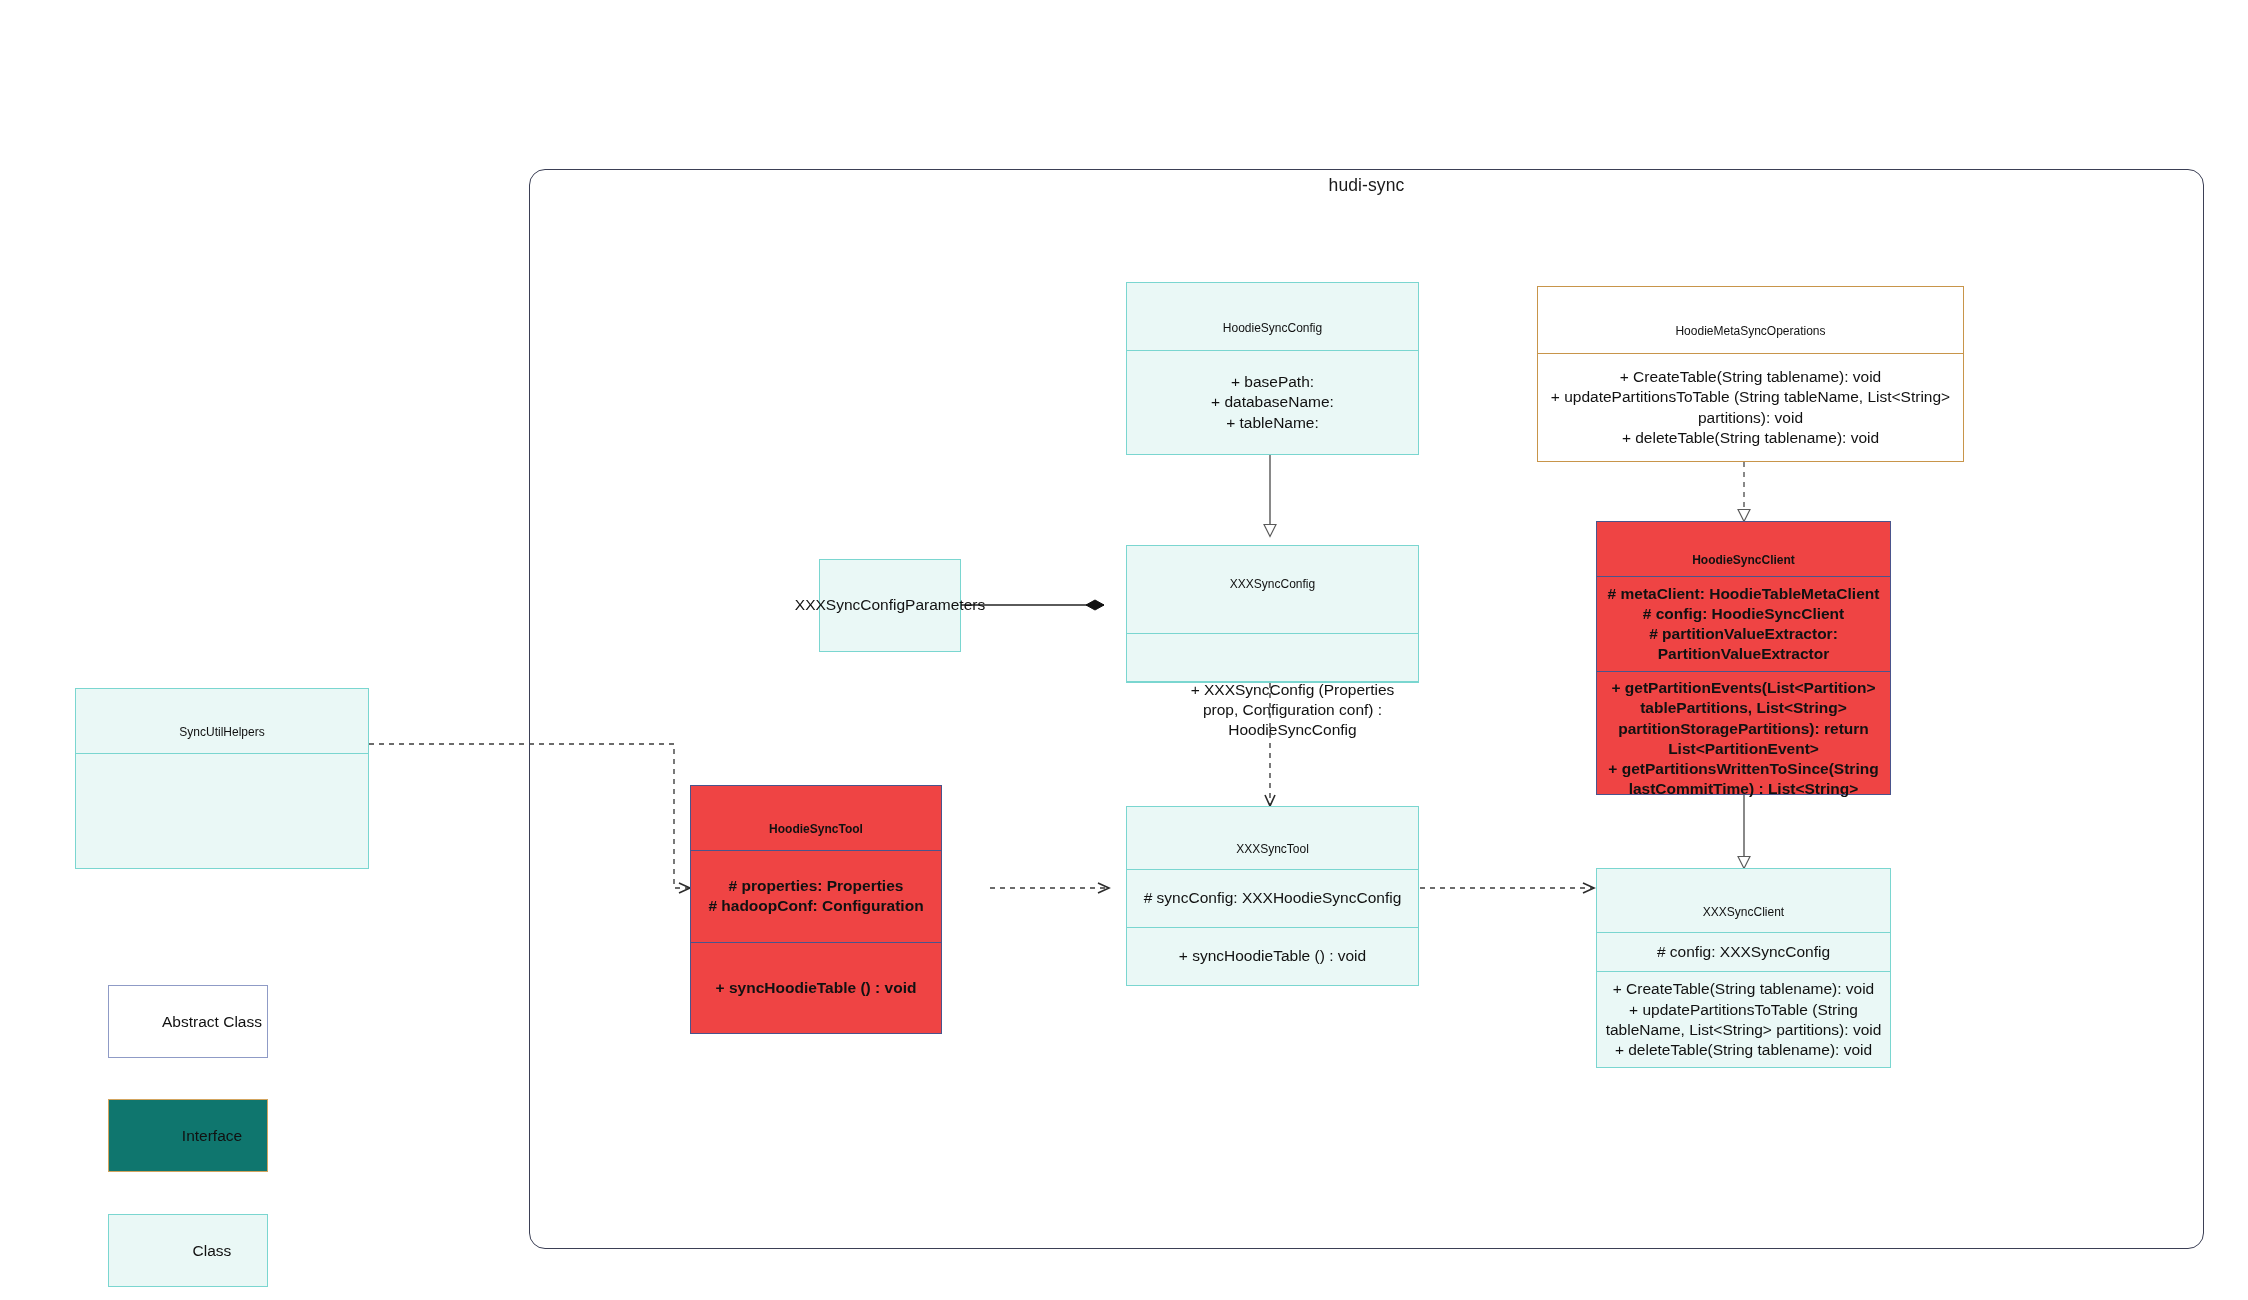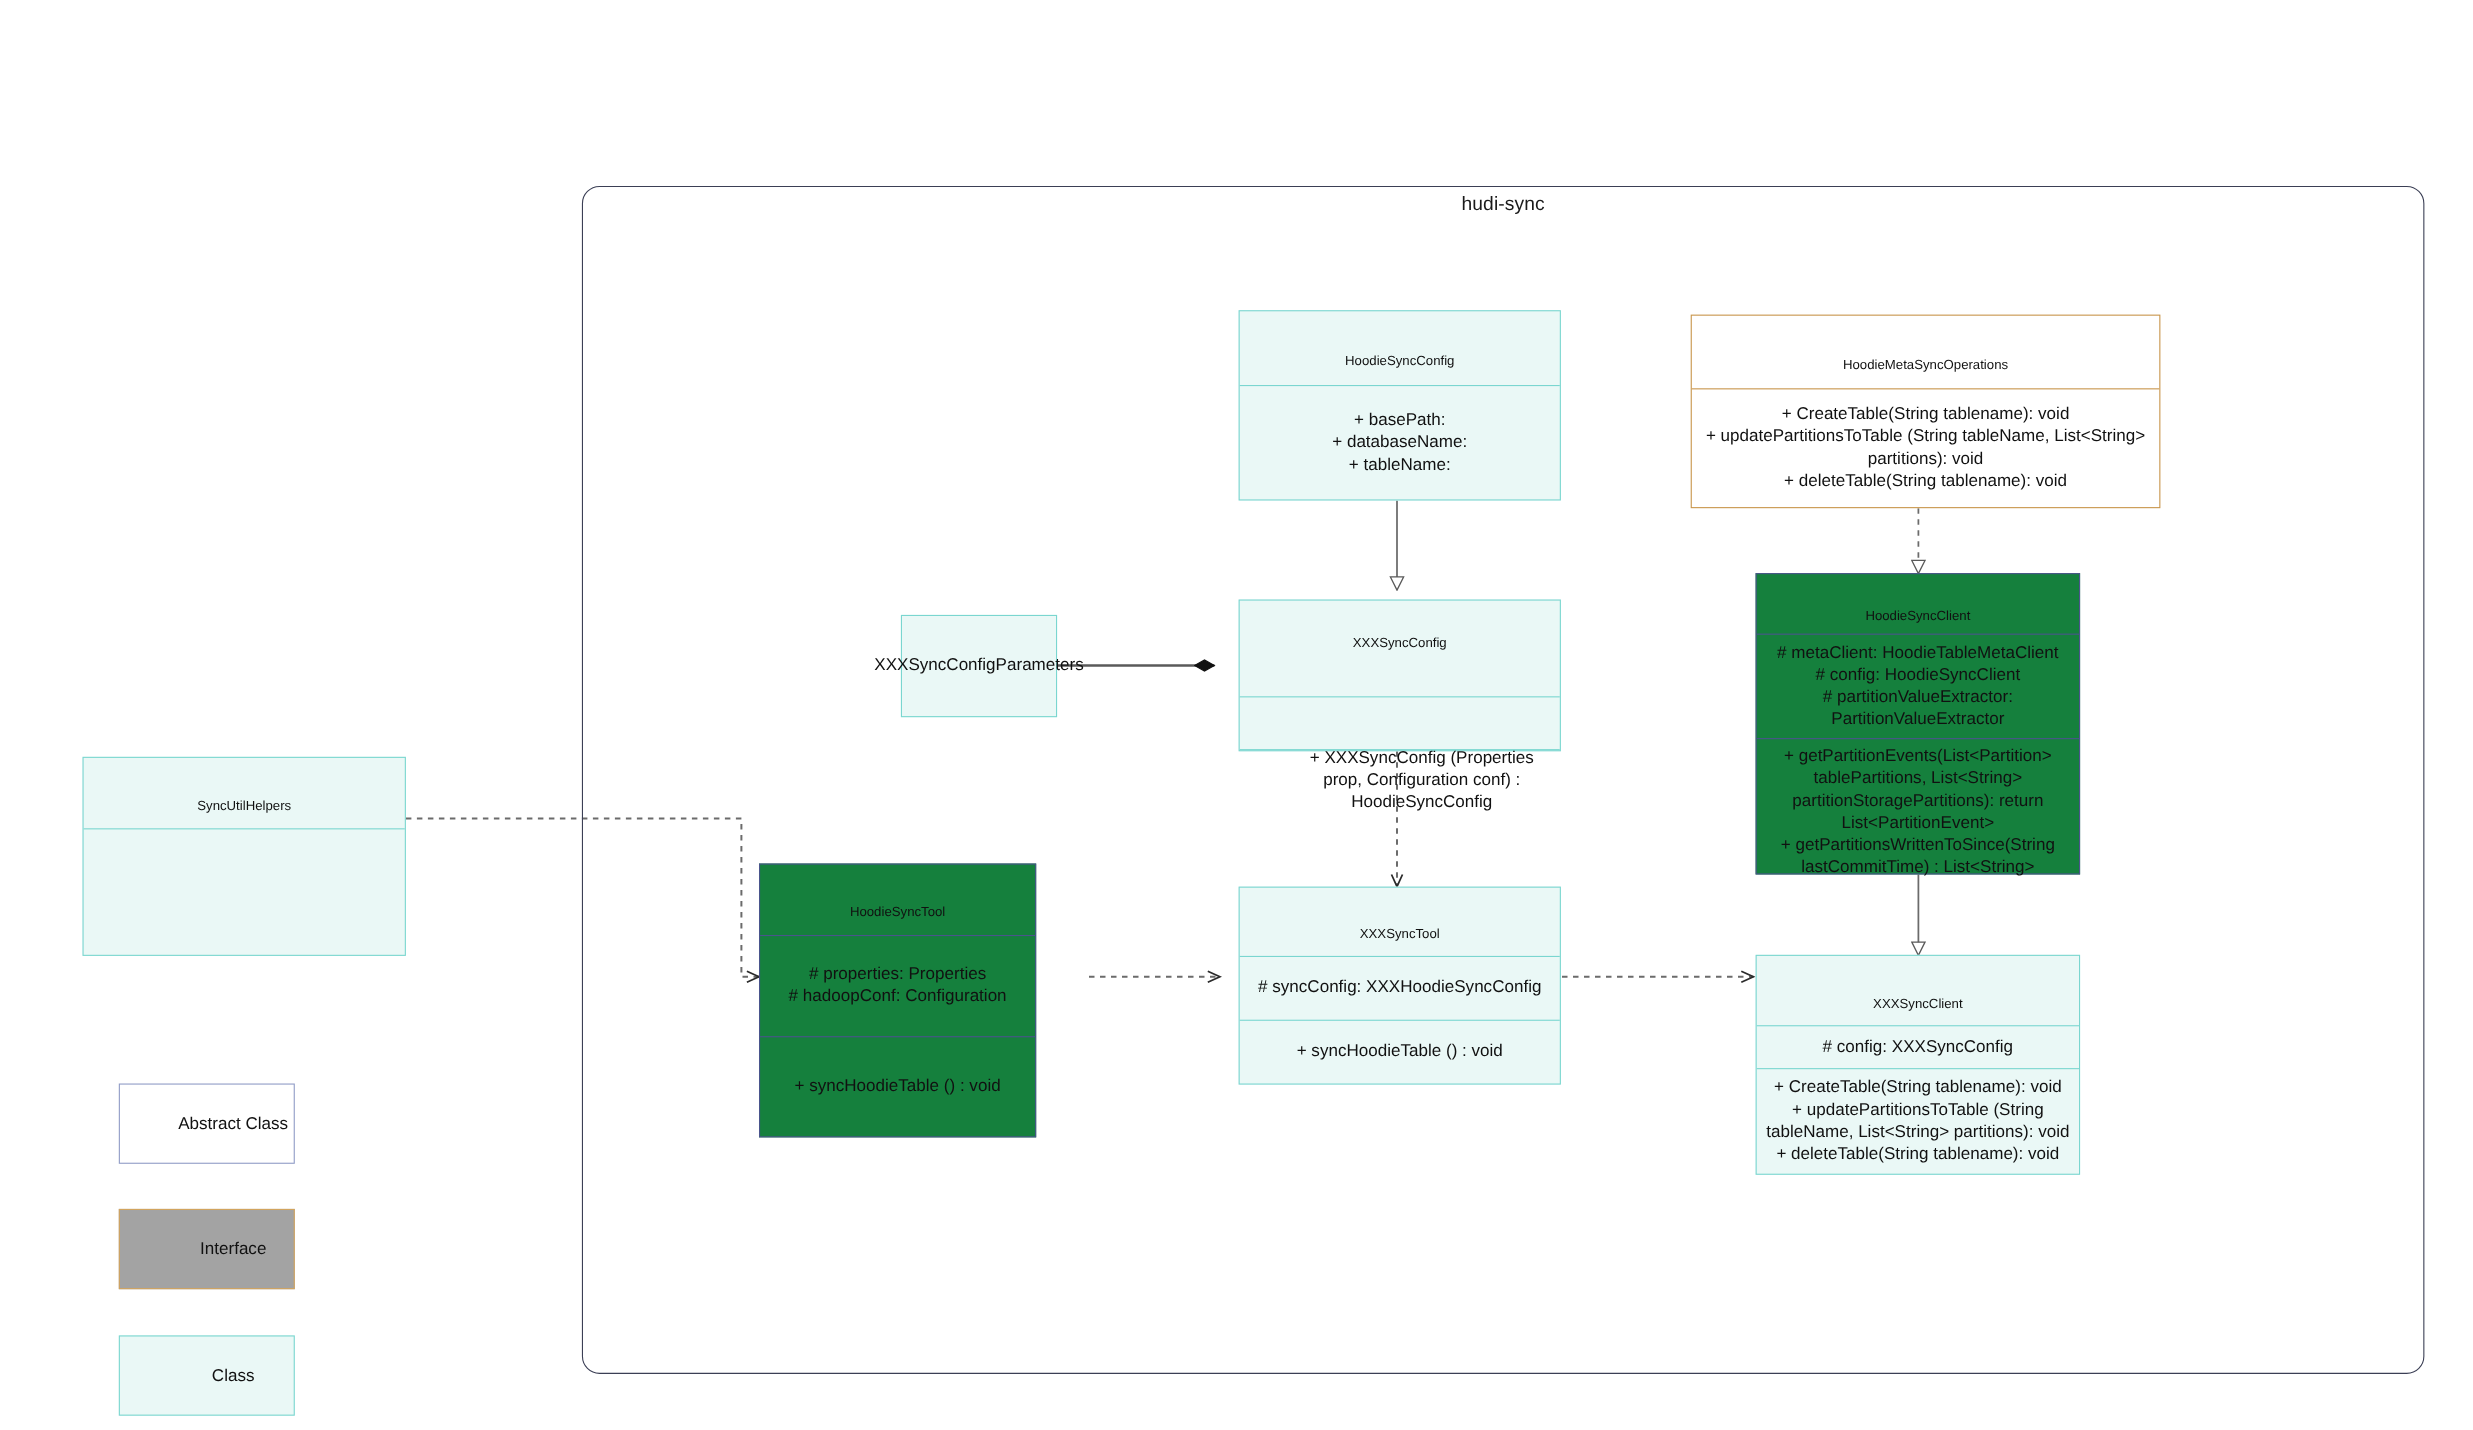--- a/index.html
+++ b/index.html
@@ -60,38 +60,38 @@
     margin-top: 24px;
   }
   .umlbox .body {
     display: flex;
     align-items: center;
     justify-content: center;
     flex: 1;
   }
 
   
-  .umlbox.abstract { background: #15803d; border-color: #4a548c; }
+  .umlbox.abstract { background: #ef4444; border-color: #4a548c; font-weight: bold; }
   .umlbox.abstract .seg + .seg { border-top: 1.5px solid #4a548c; }
 
   
   .umlbox.interface { background: #ffffff; border-color: #c8954a; }
   .umlbox.interface .seg + .seg { border-top: 1.5px solid #c8954a; }
 
   
   .legend-box {
     position: absolute;
     display: flex; align-items: center; justify-content: center;
     font-size: 15.5px; color: #111111;
     border: 1.5px solid #7ad6d0;
     background: #eaf8f6;
     padding-left: 48px;
   }
   .legend-box.abstract { background:#ffffff; border-color:#8f9bc6; }
-  .legend-box.interface{ background:#a3a3a3; border-color:#d2a45e; }
+  .legend-box.interface{ background:#0f766e; border-color:#d2a45e; }
 
   
   #wires { position: absolute; left:0; top:0; width:2248px; height:1300px; pointer-events:none; }
 </style>
 </head>
 <body>
 
 <div id="canvas">
 
   <svg id="wires" viewBox="0 0 2248 1300" xmlns="http://www.w3.org/2000/svg">

